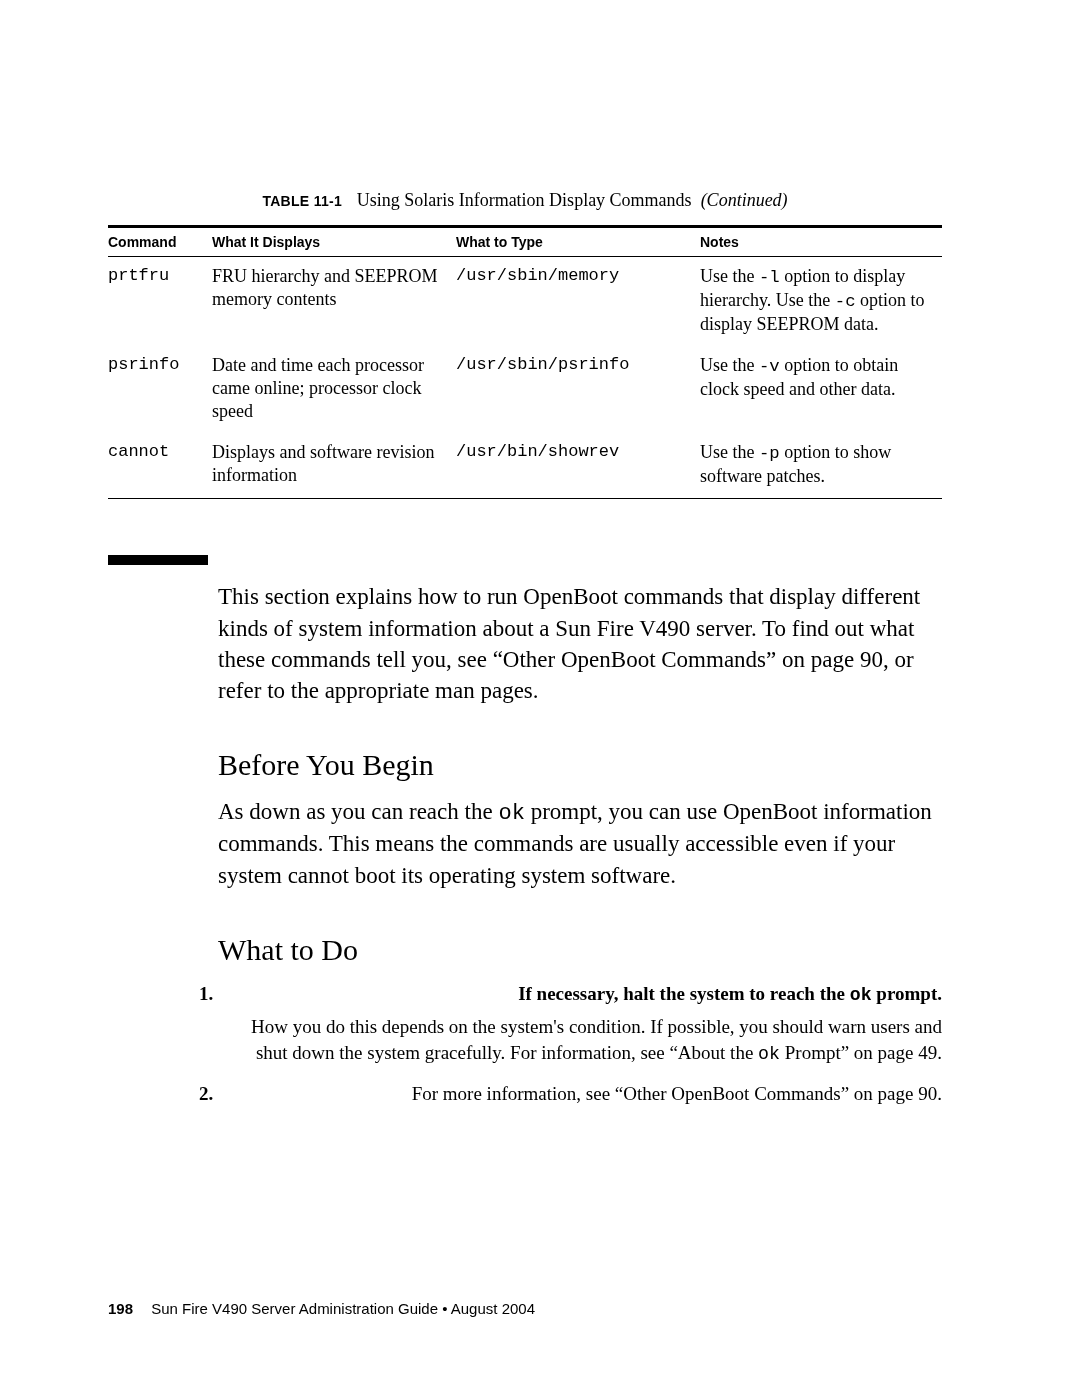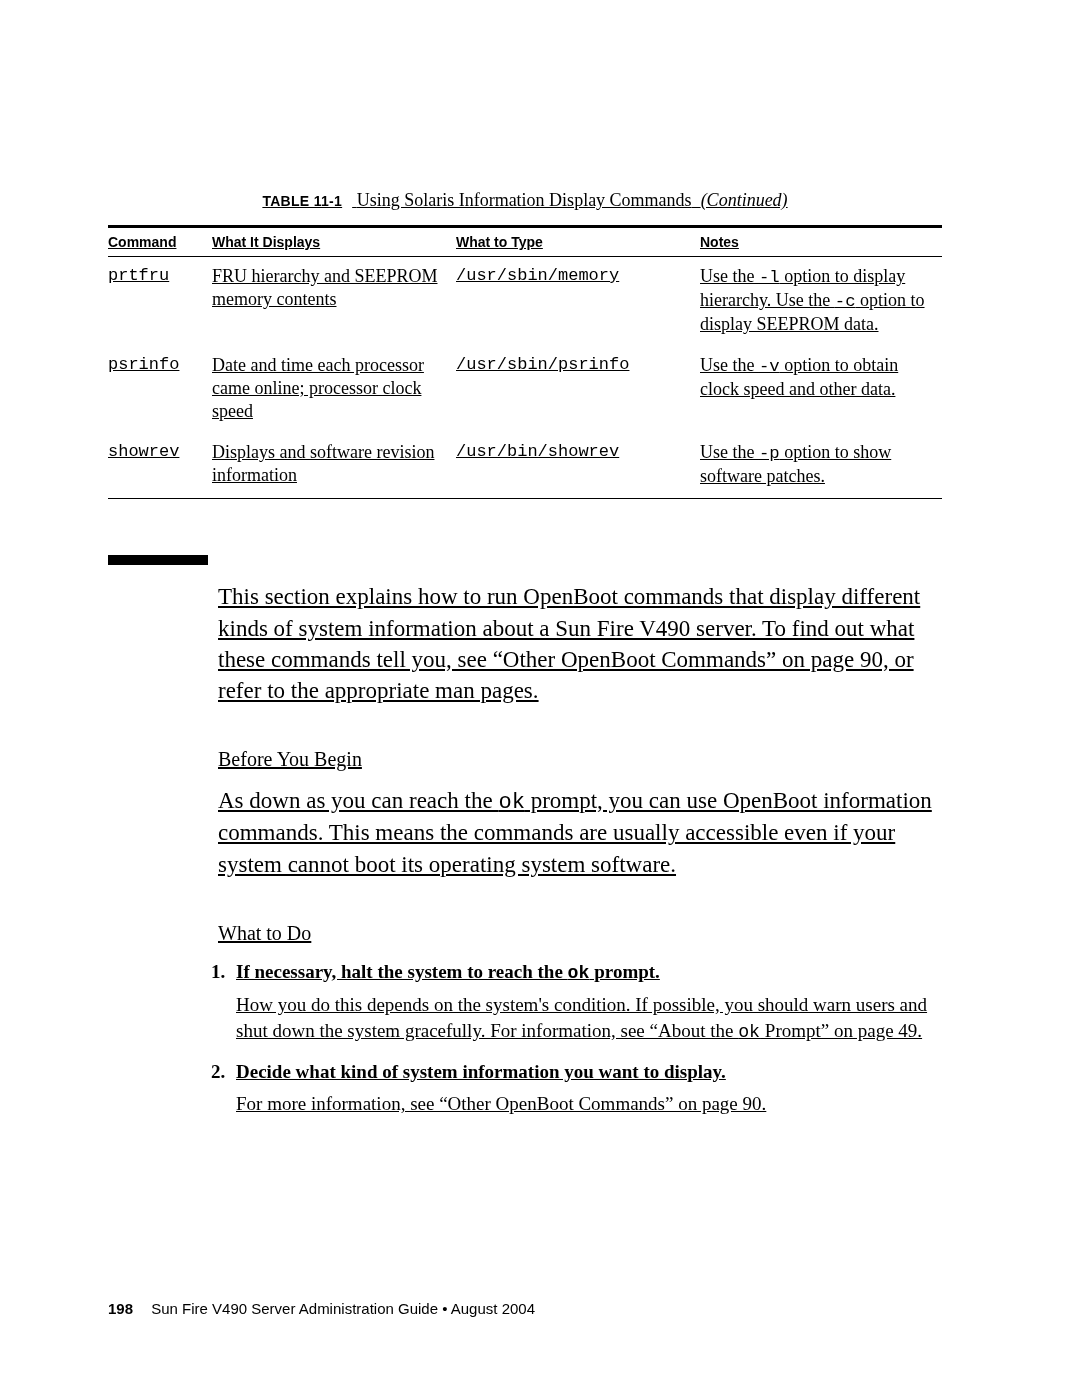--- a/index.html
+++ b/index.html
@@ -8,21 +8,20 @@
     background: #fff;
     font-family: "Palatino Linotype", Palatino, "Book Antiqua", Georgia, serif;
     color: #000;
   }
   .page {
     width: 992px;
     height: 1397px;
     box-sizing: border-box;
     padding: 190px 50px 0 108px;
     position: relative;
-    text-decoration: underline;
   }
   .caption {
     text-align: center;
     font-size: 18px;
     margin-bottom: 14px;
   }
   .caption .sc {
     font-family: Arial, Helvetica, sans-serif;
     font-weight: bold;
     font-size: 14px;
@@ -82,33 +81,34 @@
     padding-left: 110px;
   }
   .body {
     font-size: 23px;
     line-height: 1.35;
     padding-left: 110px;
   }
   .body p { margin: 0 0 14px 0; }
   h2.sub {
     font-weight: normal;
-    font-size: 20px;
+    font-size: 30px;
     margin: 42px 0 14px 0;
     padding-left: 110px;
   }
   code.m {
     font-family: "Courier New", Courier, monospace;
     font-size: 0.96em;
   }
   ol.steps {
     padding-left: 110px;
-    margin: 12px;
+    margin: 0;
     font-size: 19px;
     line-height: 1.38;
+    text-align: right;
   }
   ol.steps li { margin-bottom: 14px; padding-left: 6px; }
   ol.steps li .title {
     font-weight: bold;
     display: block;
     margin-bottom: 6px;
   }
   ol.steps li::marker { font-weight: bold; }
   .footer {
     position: absolute;
@@ -150,21 +150,21 @@
       </tr>
       <tr>
         <td class="cmdcol">psrinfo</td>
         <td>Date and time each processor came online; processor clock speed</td>
         <td class="typecol">/usr/sbin/psrinfo</td>
         <td>
           <span>Use the </span><code class="m">-v</code><span> option to obtain clock speed and other data.</span>
         </td>
       </tr>
       <tr>
-        <td class="cmdcol">showrev</td>
+        <td class="cmdcol">cannot</td>
         <td>Displays and software revision information</td>
         <td class="typecol">/usr/bin/showrev</td>
         <td>
           <span>Use the </span><code class="m">-p</code><span> option to show software patches.</span>
         </td>
       </tr>
     </tbody>
   </table>
 
   <div class="bar"></div>
@@ -186,23 +186,20 @@
   <ol class="steps">
     <li>
       <span class="title">
         <span>If necessary, halt the system to reach the </span><code class="m">ok</code><span> prompt.</span>
       </span>
       <span>
         <span>How you do this depends on the system's condition. If possible, you should warn users and shut down the system gracefully. For information, see “About the </span><code class="m">ok</code><span> Prompt” on page 49.</span>
       </span>
     </li>
     <li>
-      <span class="title">
-        <span>Decide what kind of system information you want to display.</span>
-      </span>
       <span>
         <span>For more information, see “Other OpenBoot Commands” on page 90.</span>
       </span>
     </li>
   </ol>
 
   <div class="footer">
     <span class="pn">198</span>
     <span>Sun Fire V490 Server Administration Guide • August 2004</span>
   </div>

